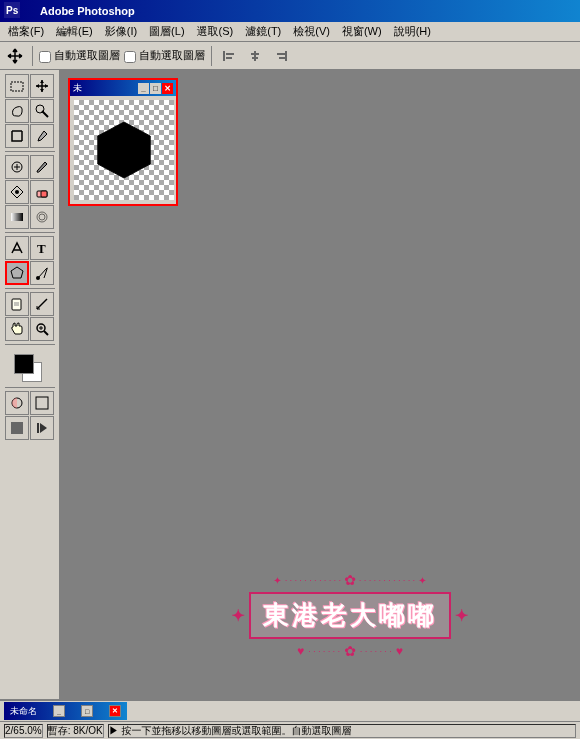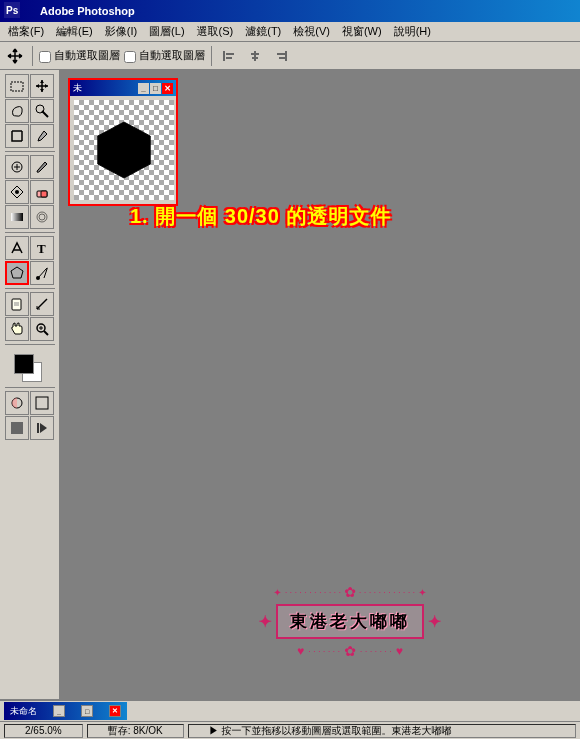--- a/index.html
+++ b/index.html
@@ -252,21 +252,21 @@
       background: #d4d0c8;
       border-top: 1px solid #808080;
       display: flex;
       align-items: center;
       padding: 0 4px;
       font-size: 10px;
       gap: 4px;
     }
     .status-section {
       border: 1px inset #808080;
-      padding: 0 20px;
+      padding: 0 0;
       height: 14px;
       display: flex;
       align-items: center;
       white-space: nowrap;
       font-size: 10px;
     }
 
     
     .hexagon-canvas {
       width: 70px;
@@ -554,37 +554,36 @@
       </div>
       <div class="doc-content">
 
         <svg class="hexagon-canvas" viewBox="0 0 80 80">
           <polygon points="40,8 70,24 70,56 40,72 10,56 10,24" fill="#000" stroke="#000" stroke-width="1"></polygon>
         </svg>
       </div>
     </div>
 
     <div class="instruction-text">
-      <div>1. 開一個 30/30 的透明文件</div>
     </div>
 
     <div class="logo-area">
       <div style="position:relative; display:flex; flex-direction:column; align-items:center; gap:4px;">
 
         <div style="display:flex; gap:3px; align-items:center;">
           <span style="color:#cc2266; font-size:10px;">✦</span>
           <span style="color:#cc2266; font-size:8px;">· · · · · · · · · · · ·</span>
           <span style="color:#cc2266; font-size:14px;">✿</span>
           <span style="color:#cc2266; font-size:8px;">· · · · · · · · · · · ·</span>
           <span style="color:#cc2266; font-size:10px;">✦</span>
         </div>
         <div style="display:flex; align-items:center; gap:4px;">
           <span style="color:#cc2266; font-size:16px; font-weight:bold;">✦</span>
           <div style="border:2px solid #cc2266; padding:4px 12px; background:rgba(255,200,220,0.2);">
-            <span style="font-size:17px; font-weight:bold; color:#000000; letter-spacing:3px; font-family:Liberation Sans, sans-serif; text-shadow: -1px -1px 0 #ff99bb, 1px 1px 0 #ff99bb;">東港老大嘟嘟</span>
+            <span style="font-size:26px; font-weight:bold; color:#ffffff; letter-spacing:3px; font-family:Liberation Sans, sans-serif; text-shadow: -1px -1px 0 #ff99bb, 1px 1px 0 #ff99bb;">東港老大嘟嘟</span>
           </div>
           <span style="color:#cc2266; font-size:16px; font-weight:bold;">✦</span>
         </div>
 
         <div style="display:flex; gap:4px; align-items:center;">
           <span style="color:#cc2266; font-size:12px;">♥</span>
           <span style="color:#cc2266; font-size:8px;">· · · · · · ·</span>
           <span style="color:#cc2266; font-size:14px;">✿</span>
           <span style="color:#cc2266; font-size:8px;">· · · · · · ·</span>
           <span style="color:#cc2266; font-size:12px;">♥</span>
@@ -605,15 +604,15 @@
 </div>
 
 <div class="status-bar">
   <div class="status-section">
     <span>2/65.0%</span>
   </div>
   <div class="status-section">
     <span>暫存: 8K/OK</span>
   </div>
   <div class="status-section" style="flex:1; overflow:hidden;">
-    <span style="overflow:hidden; text-overflow:ellipsis; white-space:nowrap; display:block;">▶ 按一下並拖移以移動圖層或選取範圍。東港老大嘟嘟</span>
+    <span style="overflow:hidden; text-overflow:ellipsis; white-space:nowrap; display:block;">▶ 按一下並拖移以移動圖層或選取範圍。自動選取圖層</span>
   </div>
 </div>
 
 </body></html>

